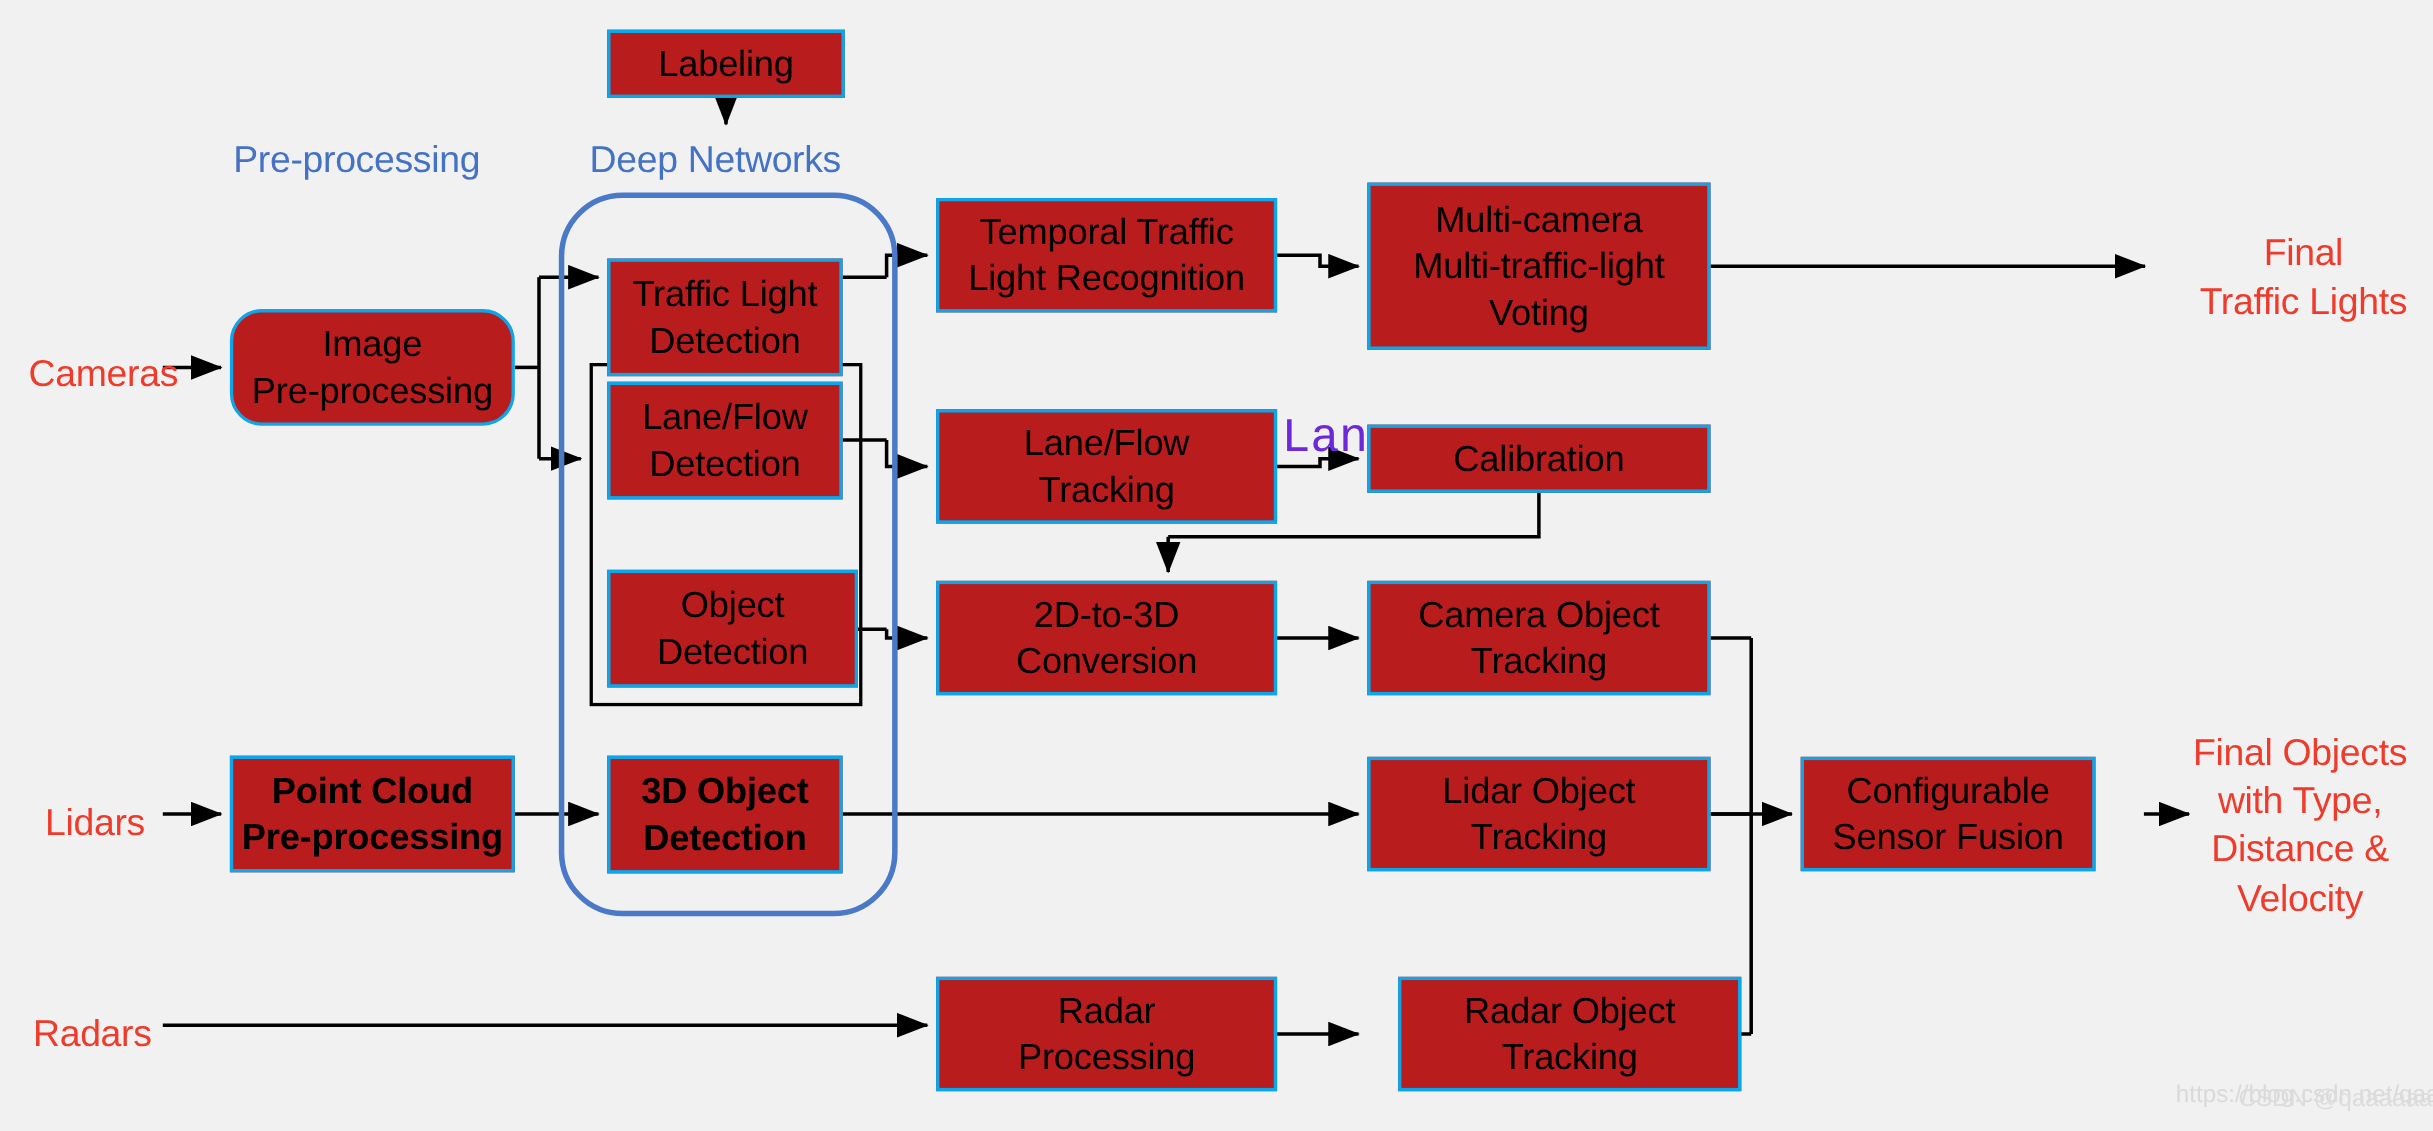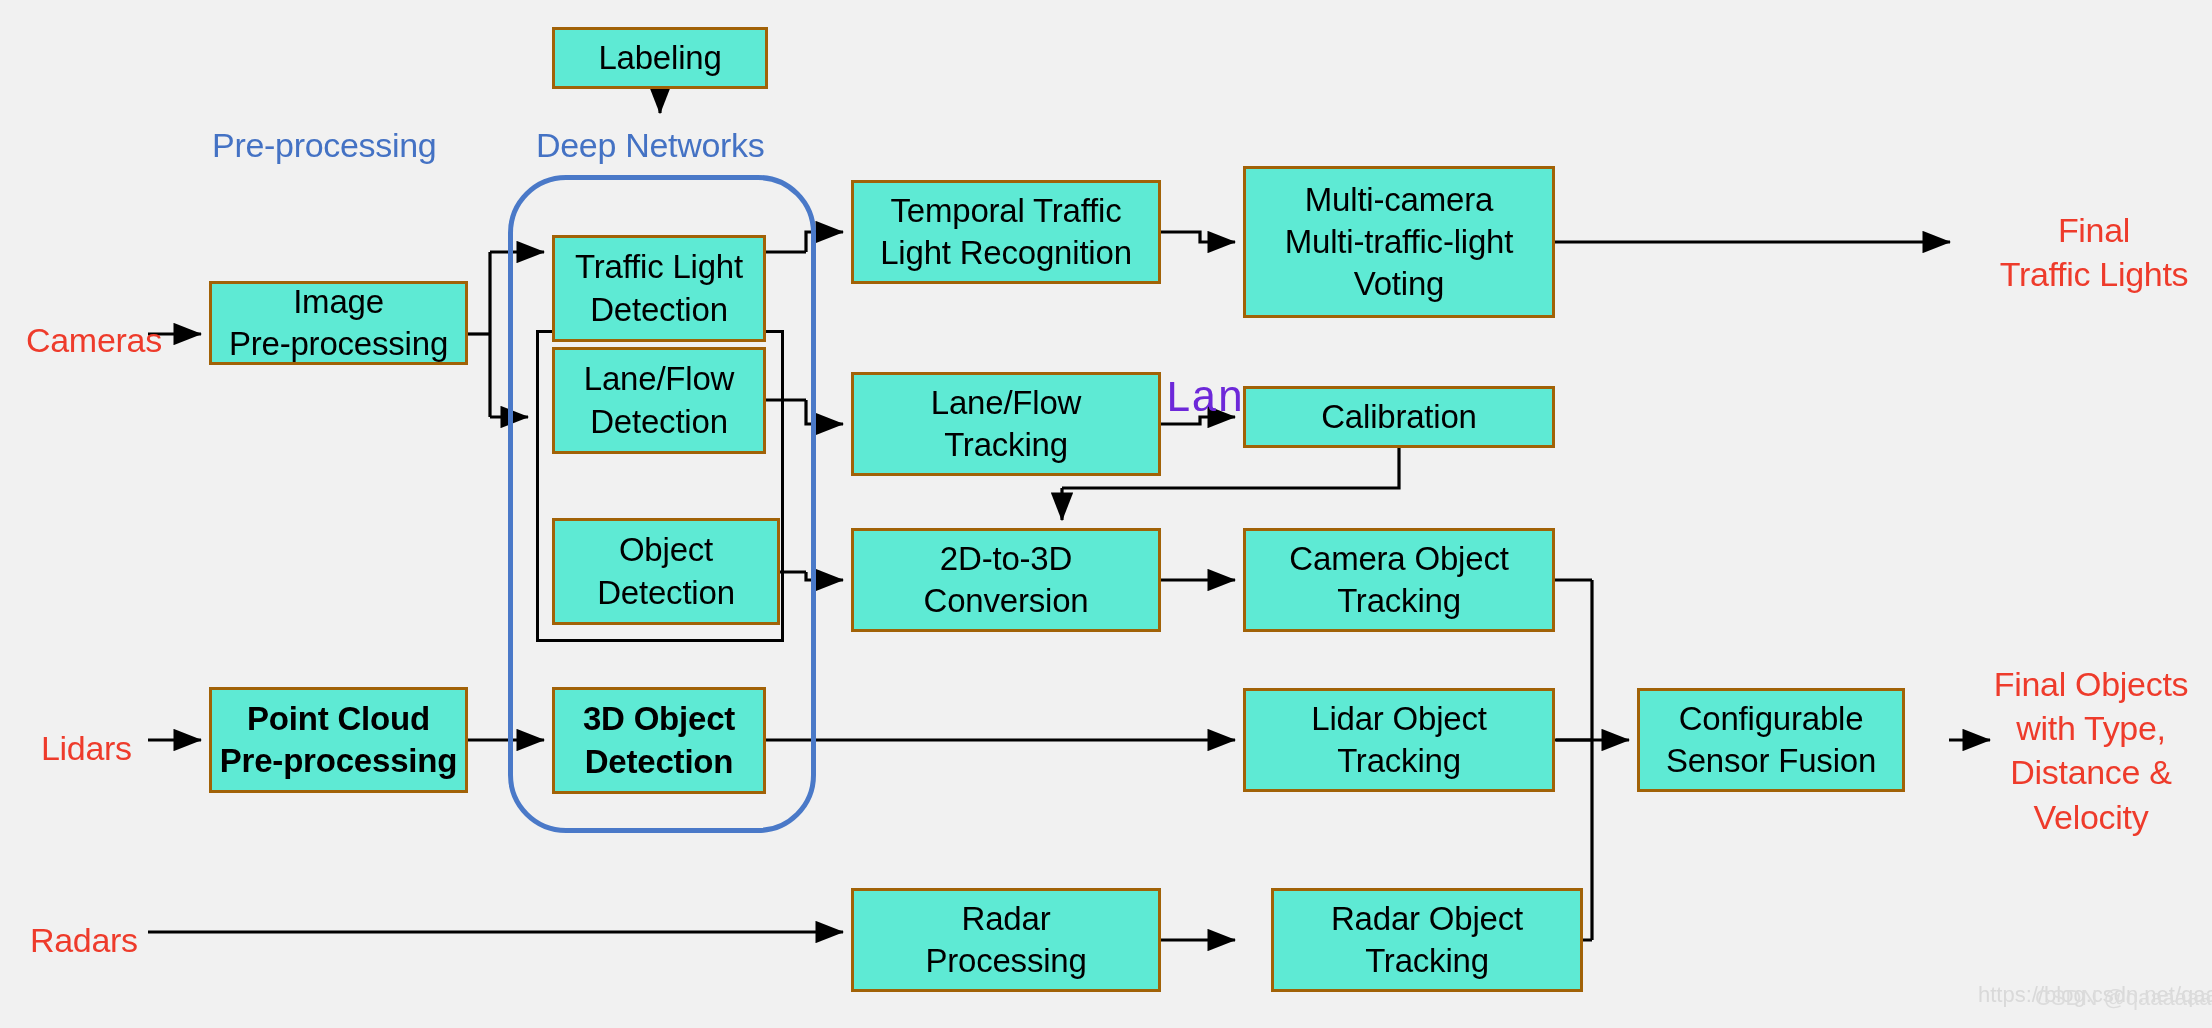--- a/index.html
+++ b/index.html
@@ -19,22 +19,22 @@
   svg.wires {
     position: absolute;
     left: 0; top: 0;
     width: 2212px;
     height: 1028px;
     pointer-events: none;
   }
   .node {
     position: absolute;
     box-sizing: border-box;
-    border: 3px solid #a16207;
-    background: #5eead4;
+    border: 3px solid #0ea5e9;
+    background: #b91c1c;
     display: flex;
     align-items: center;
     justify-content: center;
     text-align: center;
     color: #000000;
     font-family: "Liberation Sans", sans-serif;
     font-size: 33px;
     line-height: 1.28;
     white-space: pre-line;
     letter-spacing: -0.2px;
@@ -172,21 +172,21 @@
 Traffic Lights</div>
   <div class="io-label" style="left:1960px; top:662px; width:262px;">Final Objects
 with Type,
 Distance &amp;
 Velocity</div>
 
   <div class="edge-label" style="left:1165px; top:374px;">Lane</div>
 
   <div class="node" style="left:552px; top:27px; width:216px; height:62px;">Labeling</div>
 
-  <div class="node" style="left:209px; top:281px; width:259px; height:84px;">Image
+  <div class="node" style="left:209px; top:281px; width:259px; height:106px;border-radius:29px;">Image
 Pre-processing</div>
 
   <div class="node" style="left:552px; top:198px; width:214px; height:107px;margin-top:37px;">Traffic Light
 Detection</div>
 
   <div class="node" style="left:552px; top:347px; width:214px; height:107px;">Lane/Flow
 Detection</div>
 
   <div class="node" style="left:552px; top:518px; width:228px; height:107px;">Object
 Detection</div>

